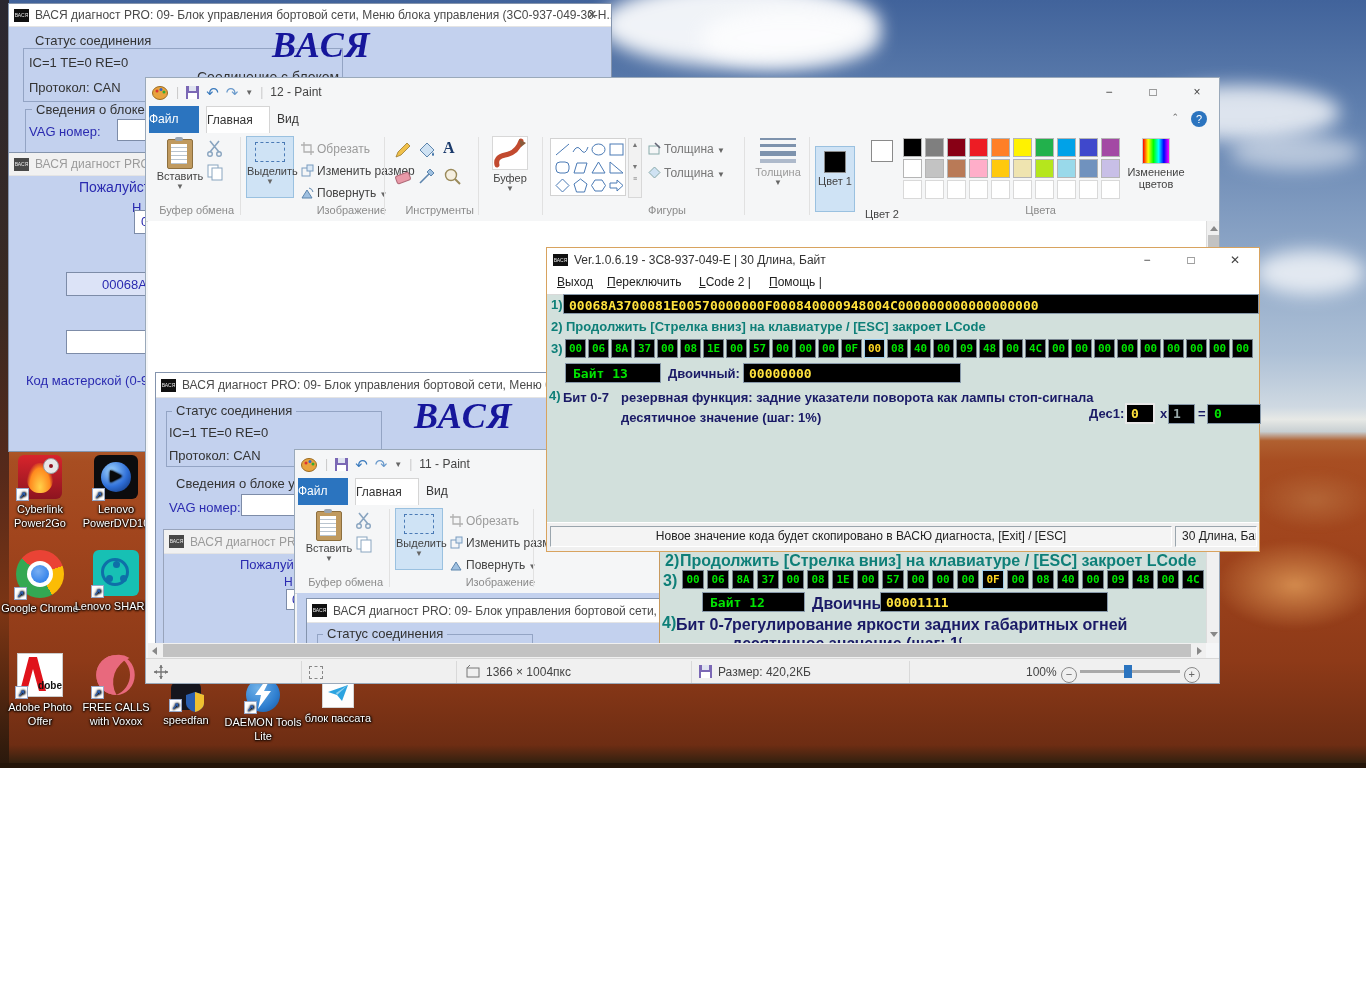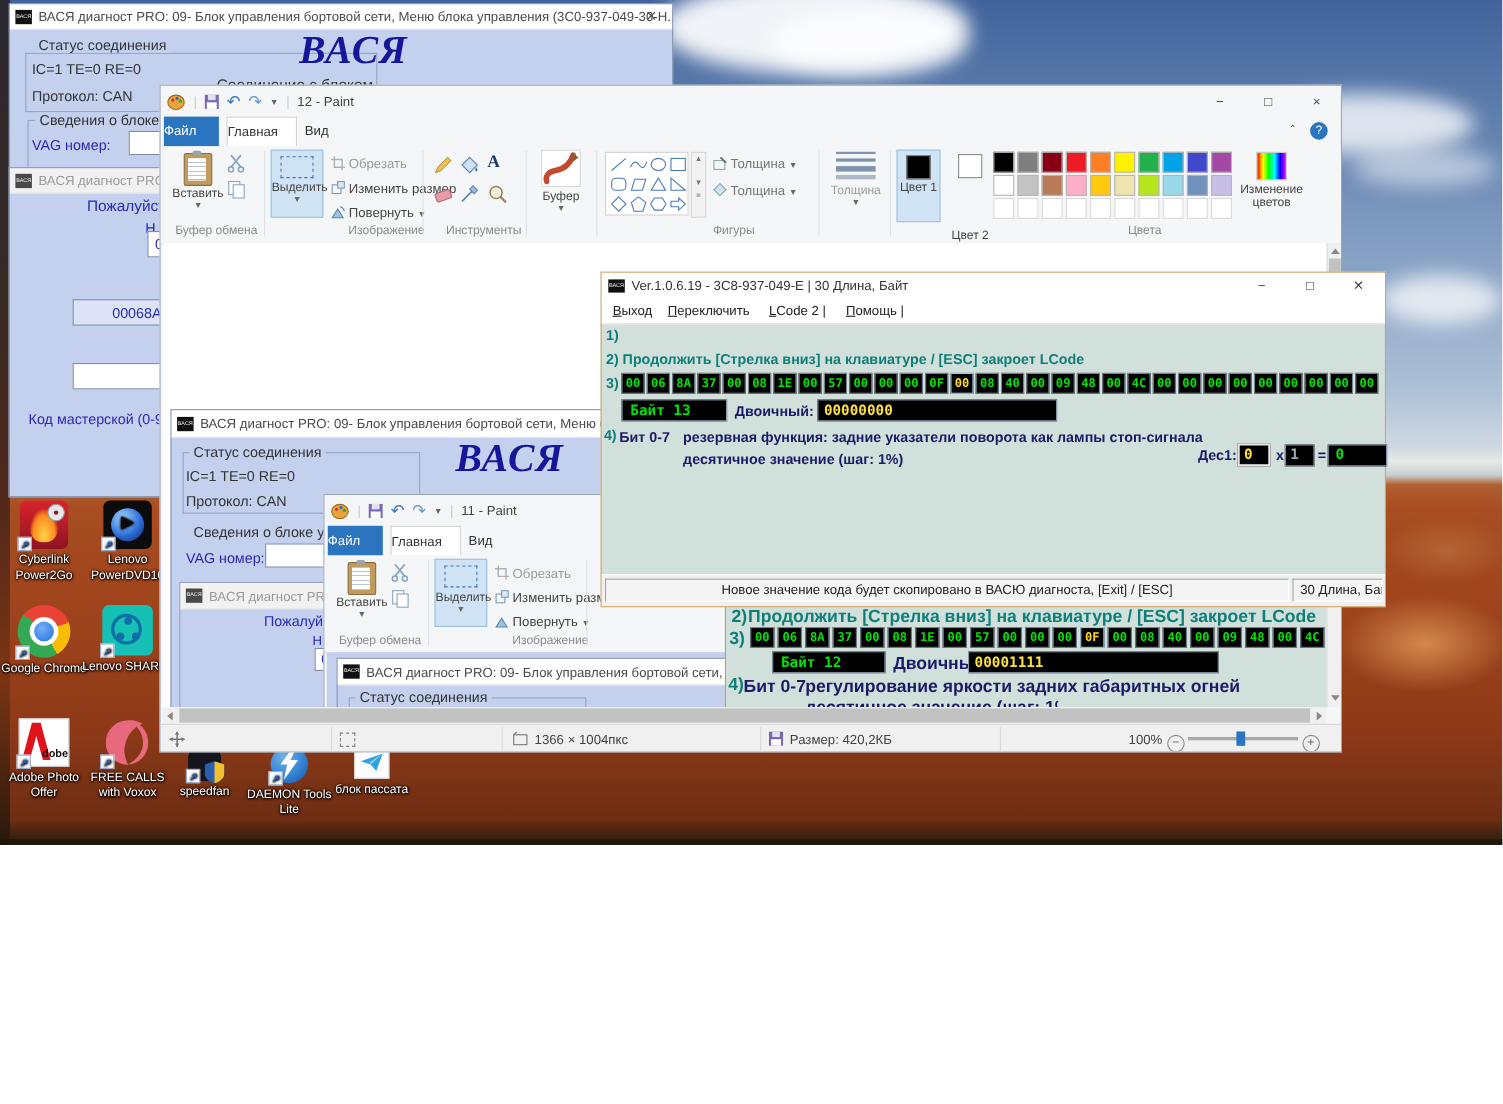--- a/index.html
+++ b/index.html
@@ -58,21 +58,21 @@
   .clipb:after{content:"";position:absolute;left:7px;top:-3px;width:8px;height:4px;background:#9aa5b1;border-radius:2px;}
   .selico{width:28px;height:18px;border:1px dashed #4a7ab5;margin:5px auto 3px;}
   .smallrow{position:absolute;font-size:12px;white-space:nowrap;}
   .smallrow.dis{color:#9b9b9b;}
   .ricon{display:inline-block;vertical-align:-2px;margin-right:3px;}
   .toolico{position:absolute;width:18px;height:18px;}
   .shapegrid{position:absolute;background:#fff;border:1px solid #d2d2d2;box-sizing:border-box;}
   .shapecell{position:absolute;width:17px;height:15px;}
   .shapescroll{position:absolute;width:12px;font-size:7px;color:#777;text-align:center;line-height:1.6;}
   .swatchbtn{position:absolute;top:3px;width:40px;height:66px;text-align:center;font-size:11px;color:#444;}
-  .swatchbtn.hl{background:#cfe3f5;border:1px solid #9ac1e0;box-sizing:border-box;}
+  .swatchbtn.hl{background:#cfe3f5;border:1px solid #9ac1e0;box-sizing:border-box;margin-top:10px;}
   .swatch{width:22px;height:22px;margin:4px auto 2px;border:1px solid #8a8a8a;box-sizing:border-box;}
   .palette{position:absolute;}
   .pal{display:inline-block;width:19px;height:19px;margin:0 3px 2px 0;border:1px solid #b5b5b5;box-sizing:border-box;vertical-align:top;}
   .editcol-ico{width:26px;height:24px;margin:2px auto;border:1px solid #c9c9c9;
      background:linear-gradient(90deg,#f00,#ff0,#0f0,#0ff,#00f,#f0f);}
   .canvas{position:absolute;overflow:hidden;background:#fff;}
   .vscroll{position:absolute;background:#f0f0f0;border-left:1px solid #dcdcdc;}
   .hscroll{position:absolute;background:#f0f0f0;}
   .scroll-thumb{position:absolute;background:#c2c2c2;}
   .arr{position:absolute;width:0;height:0;}
@@ -634,20 +634,23 @@
       <div class="wbtn" style="height:24px;line-height:24px;">□</div>
       <div class="wbtn" style="height:24px;line-height:24px;">✕</div>
     </div>
     <div class="lc-menu">
       <span style="left:10px;">Выход</span>
       <span style="left:60px;">Переключить</span>
       <span style="left:152px;">LCode 2 |</span>
       <span style="left:222px;">Помощь |</span>
     </div>
     <span class="teal" style="position:absolute;left:4px;top:49px;">1)</span>
+    <div class="lc-black" style="left:16px;top:46px;width:696px;height:20px;padding:3px 0 0 5px;font-size:13px;">
+      <span class="yellowtx">00068A3700081E00570000000F000840000948004C000000000000000000</span>
+    </div>
     <span class="teal" style="position:absolute;left:4px;top:71px;">2)</span>
     <span class="teal" style="position:absolute;left:19px;top:71px;white-space:nowrap;">Продолжить [Стрелка вниз] на клавиатуре / [ESC] закроет LCode</span>
     <span class="teal" style="position:absolute;left:4px;top:93px;">3)</span>
     <div class="byterow" style="left:18px;top:91px;">
         <span class="byte">00</span>
         <span class="byte">06</span>
         <span class="byte">8A</span>
         <span class="byte">37</span>
         <span class="byte">00</span>
         <span class="byte">08</span>

